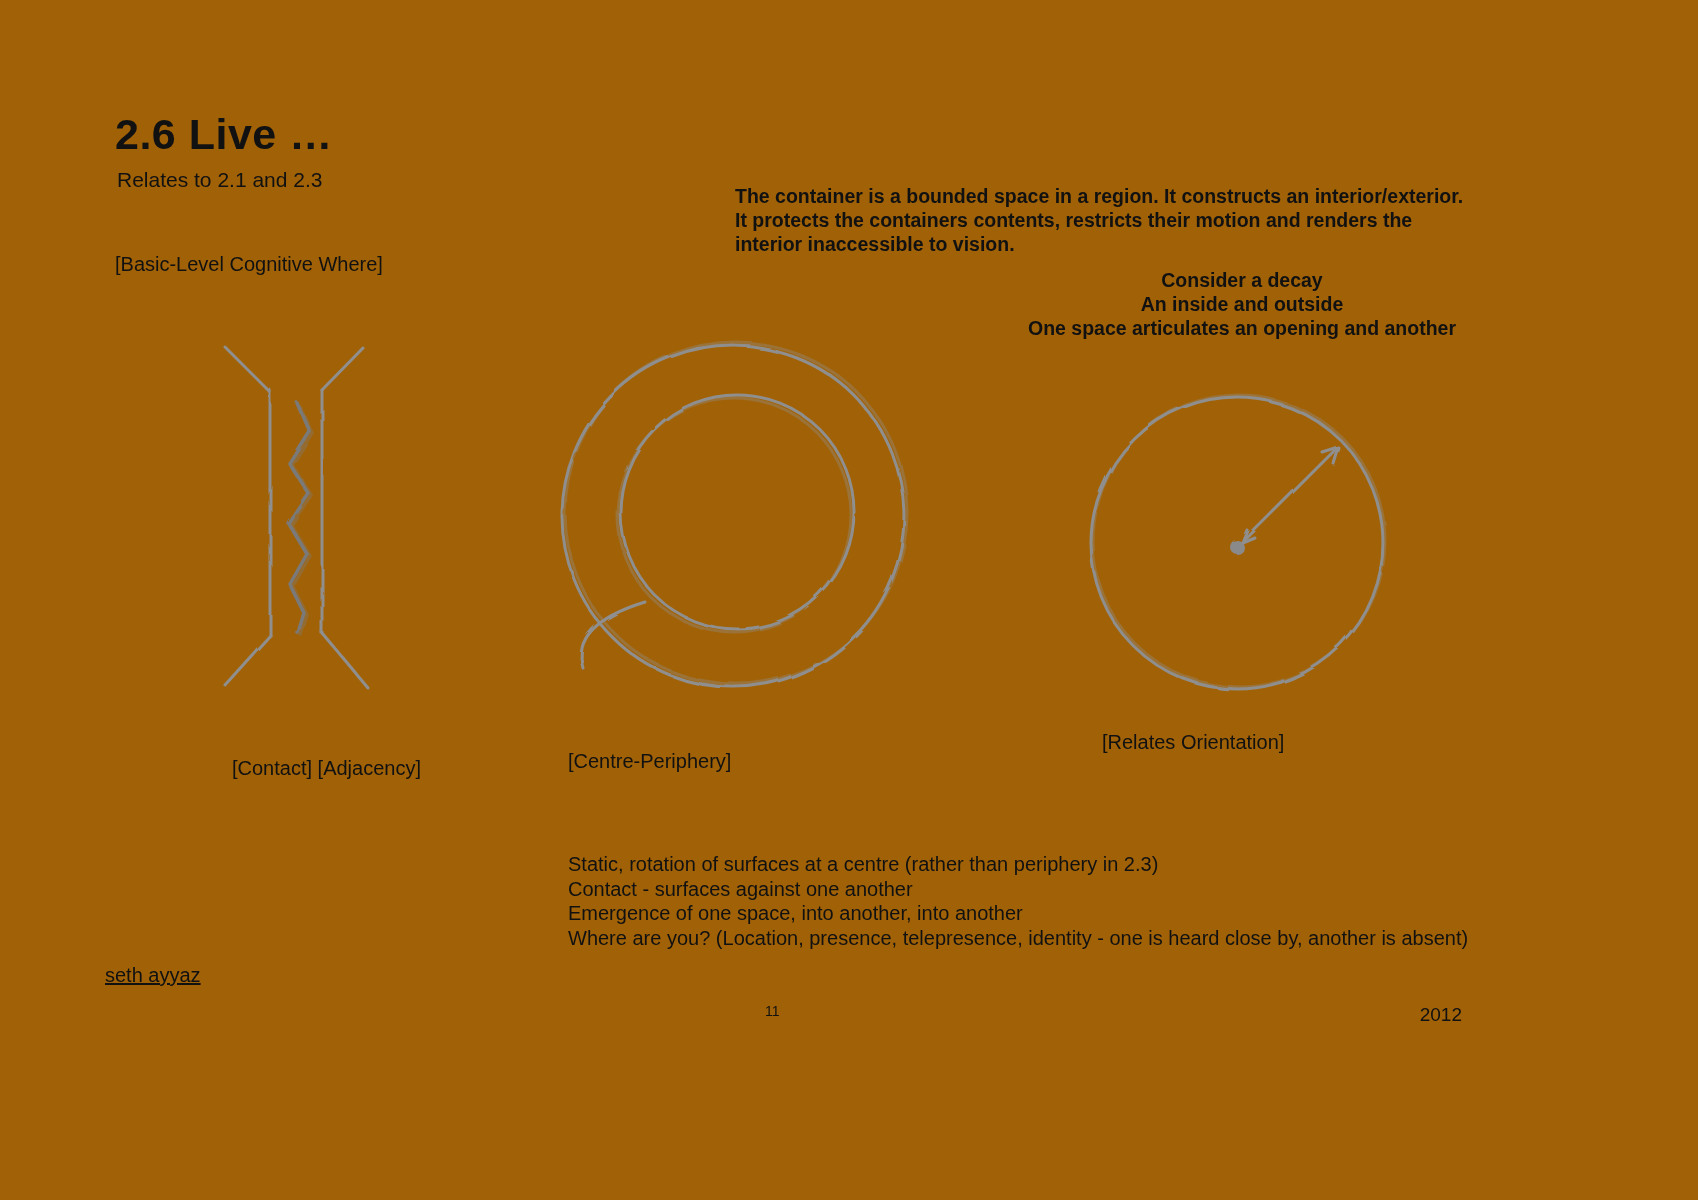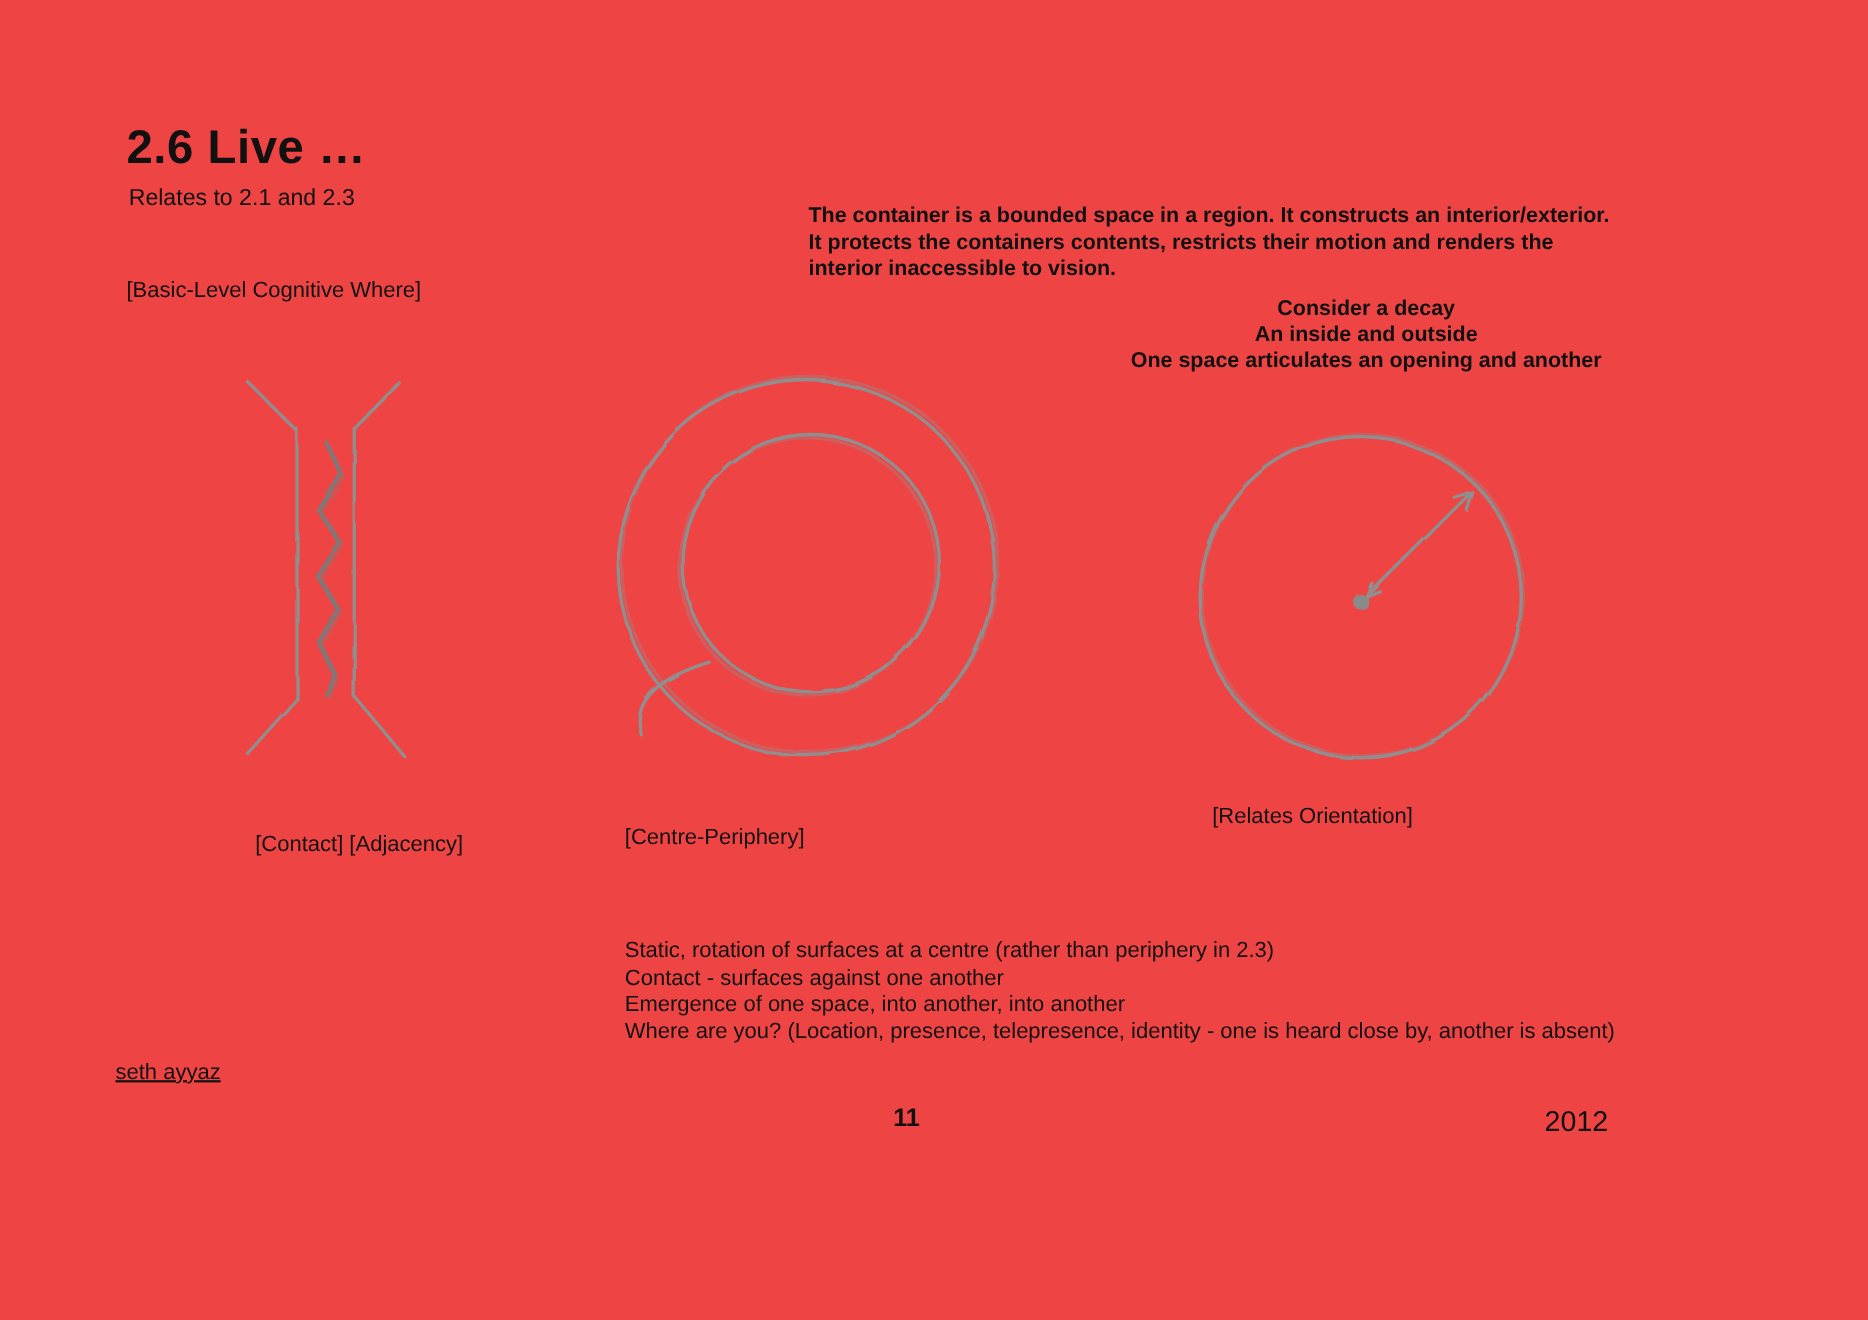--- a/index.html
+++ b/index.html
@@ -4,21 +4,21 @@
 <style>
   html, body {
     margin: 0;
     padding: 0;
     background: #ffffff;
   }
   .slide {
     position: relative;
     width: 1698px;
     height: 1200px;
-    background: #ef4444;
+    background: #a16207;
     font-family: "Liberation Sans", sans-serif;
     color: #111111;
     overflow: hidden;
   }
   .abs { position: absolute; white-space: nowrap; }
 
   .title {
     left: 115px; top: 110px;
     font-size: 43px;
     font-weight: bold;
@@ -59,27 +59,27 @@
     line-height: 24.5px;
   }
 
   .footer-author {
     left: 105px; top: 964px;
     font-size: 20px;
     text-decoration: underline;
     color: #111111;
   }
   .footer-page {
-    left: 812px; top: 1003px;
-    font-size: 23px;
-    font-weight: bold;
+    left: 765px; top: 1003px;
+    font-size: 14px;
+    font-weight: normal;
   }
   .footer-year {
     right: 236px; top: 1004px;
-    font-size: 26px;
+    font-size: 19px;
   }
 
   svg.sketch { position: absolute; overflow: visible; }
   .sk-contact { left: 210px; top: 335px; }
   .sk-centre  { left: 555px; top: 335px; }
   .sk-bodily  { left: 1080px; top: 388px; }
 
   svg.sketch * {
     fill: none;
     stroke: #8f8f8f;

